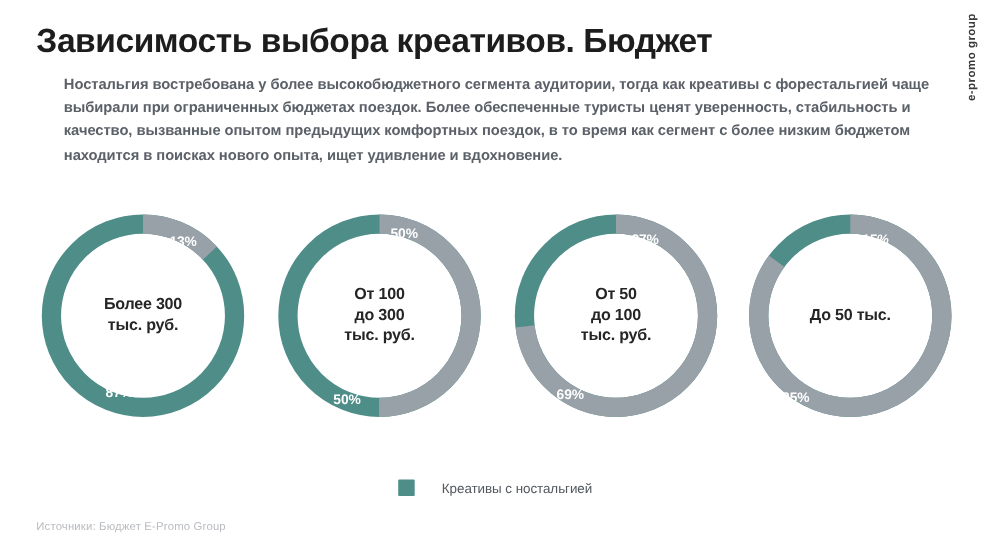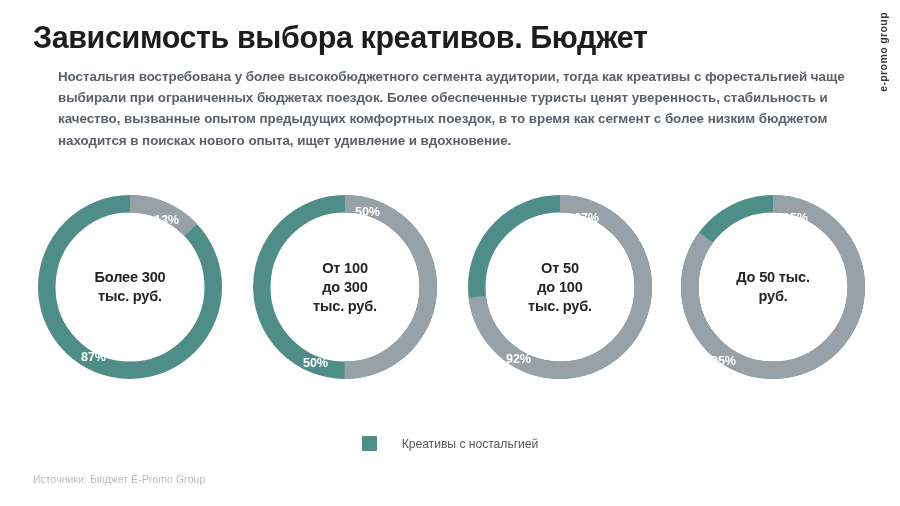--- a/index.html
+++ b/index.html
@@ -148,21 +148,21 @@
   <div class="donut-row" id="donut-row">
       <div class="donut" style="left: 36px;">
         <svg viewBox="0 0 188 188">
           <circle cx="94" cy="94" r="83.25" fill="none" stroke="#4e8d88" stroke-width="17.5"></circle>
           <circle cx="94" cy="94" r="83.25" fill="none" stroke="#98a0a8" stroke-width="17.5" stroke-dasharray="67.99977298695107 455.07540383574946" transform="rotate(-90 94 94)"></circle>
         </svg>
         <div class="donut-center">
           <div>Более 300</div>
           <div>тыс. руб.</div>
         </div>
-        <div class="pct" style="left: 45px; top: 157px; text-align: center;">87%</div>
+        <div class="pct" style="left: 60px; top: 157px; text-align: center;">87%</div>
         <div class="pct" style="left: 118px; top: 20px;">13%</div>
       </div>
       <div class="donut" style="left: 251px;">
         <svg viewBox="0 0 188 188">
           <circle cx="94" cy="94" r="83.25" fill="none" stroke="#4e8d88" stroke-width="17.5"></circle>
           <circle cx="94" cy="94" r="83.25" fill="none" stroke="#98a0a8" stroke-width="17.5" stroke-dasharray="261.53758841135027 261.53758841135027" transform="rotate(-90 94 94)"></circle>
         </svg>
         <div class="donut-center">
           <div>От 100</div>
           <div>до 300</div>
@@ -175,32 +175,31 @@
         <svg viewBox="0 0 188 188">
           <circle cx="94" cy="94" r="83.25" fill="none" stroke="#4e8d88" stroke-width="17.5"></circle>
           <circle cx="94" cy="94" r="83.25" fill="none" stroke="#98a0a8" stroke-width="17.5" stroke-dasharray="381.8448790805714 141.23029774212915" transform="rotate(-90 94 94)"></circle>
         </svg>
         <div class="donut-center">
           <div>От 50</div>
           <div>до 100</div>
           <div>тыс. руб.</div>
         </div>
         <div class="pct" style="left: 108px; top: 18px;">27%</div>
-        <div class="pct" style="left: 40px; top: 159px;">92%</div>
+        <div class="pct" style="left: 40px; top: 159px;">69%</div>
       </div>
       <div class="donut" style="left: 679px;">
         <svg viewBox="0 0 188 188">
           <circle cx="94" cy="94" r="83.25" fill="none" stroke="#4e8d88" stroke-width="17.5"></circle>
           <circle cx="94" cy="94" r="83.25" fill="none" stroke="#98a0a8" stroke-width="17.5" stroke-dasharray="444.61390029929544 78.4612765234051" transform="rotate(-90 94 94)"></circle>
         </svg>
         <div class="donut-center">
           <div>До 50 тыс.</div>
-          <div>руб.</div>
-        </div>
-        <div class="pct" style="left: 104px; top: 18px;">15%</div>
+        </div>
+        <div class="pct" style="left: 104px; top: 18px; font-style: italic;">15%</div>
         <div class="pct" style="left: 32px; top: 161px; text-align: right;">85%</div>
       </div>
     </div>
 
   <div class="legend" id="legend">
       <div class="legend-item">
         <span class="swatch" style="background: rgb(78, 141, 136);"></span>
         <span class="legend-label">Креативы с ностальгией</span>
       </div>
     </div>

